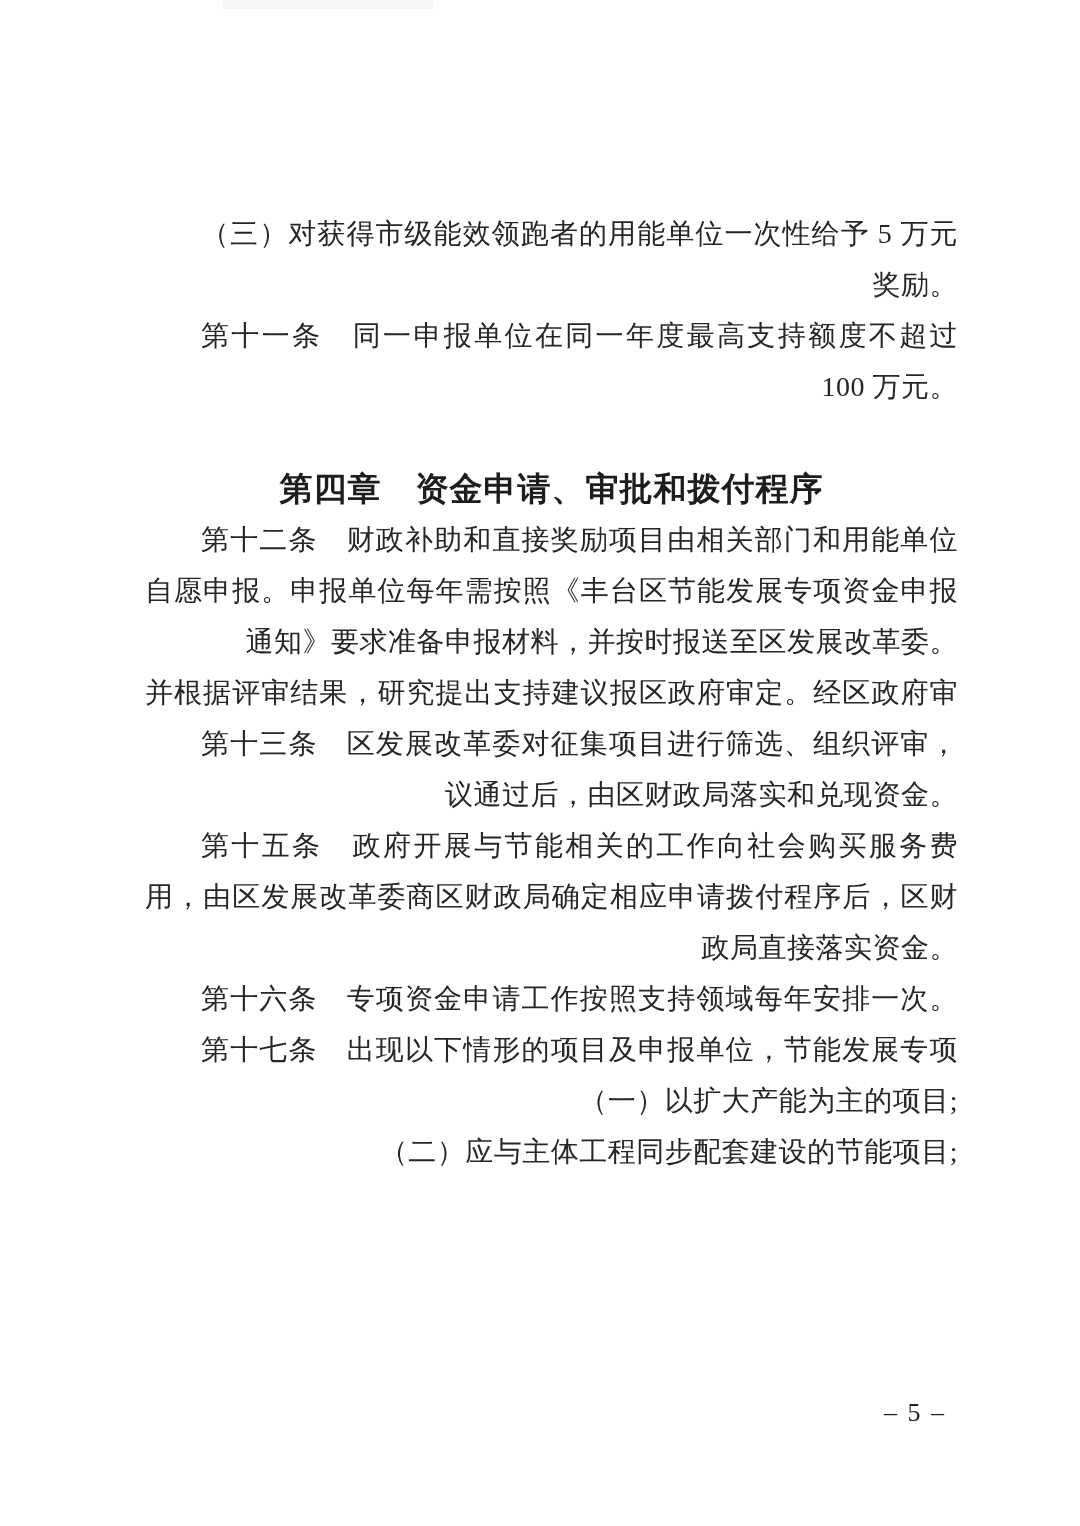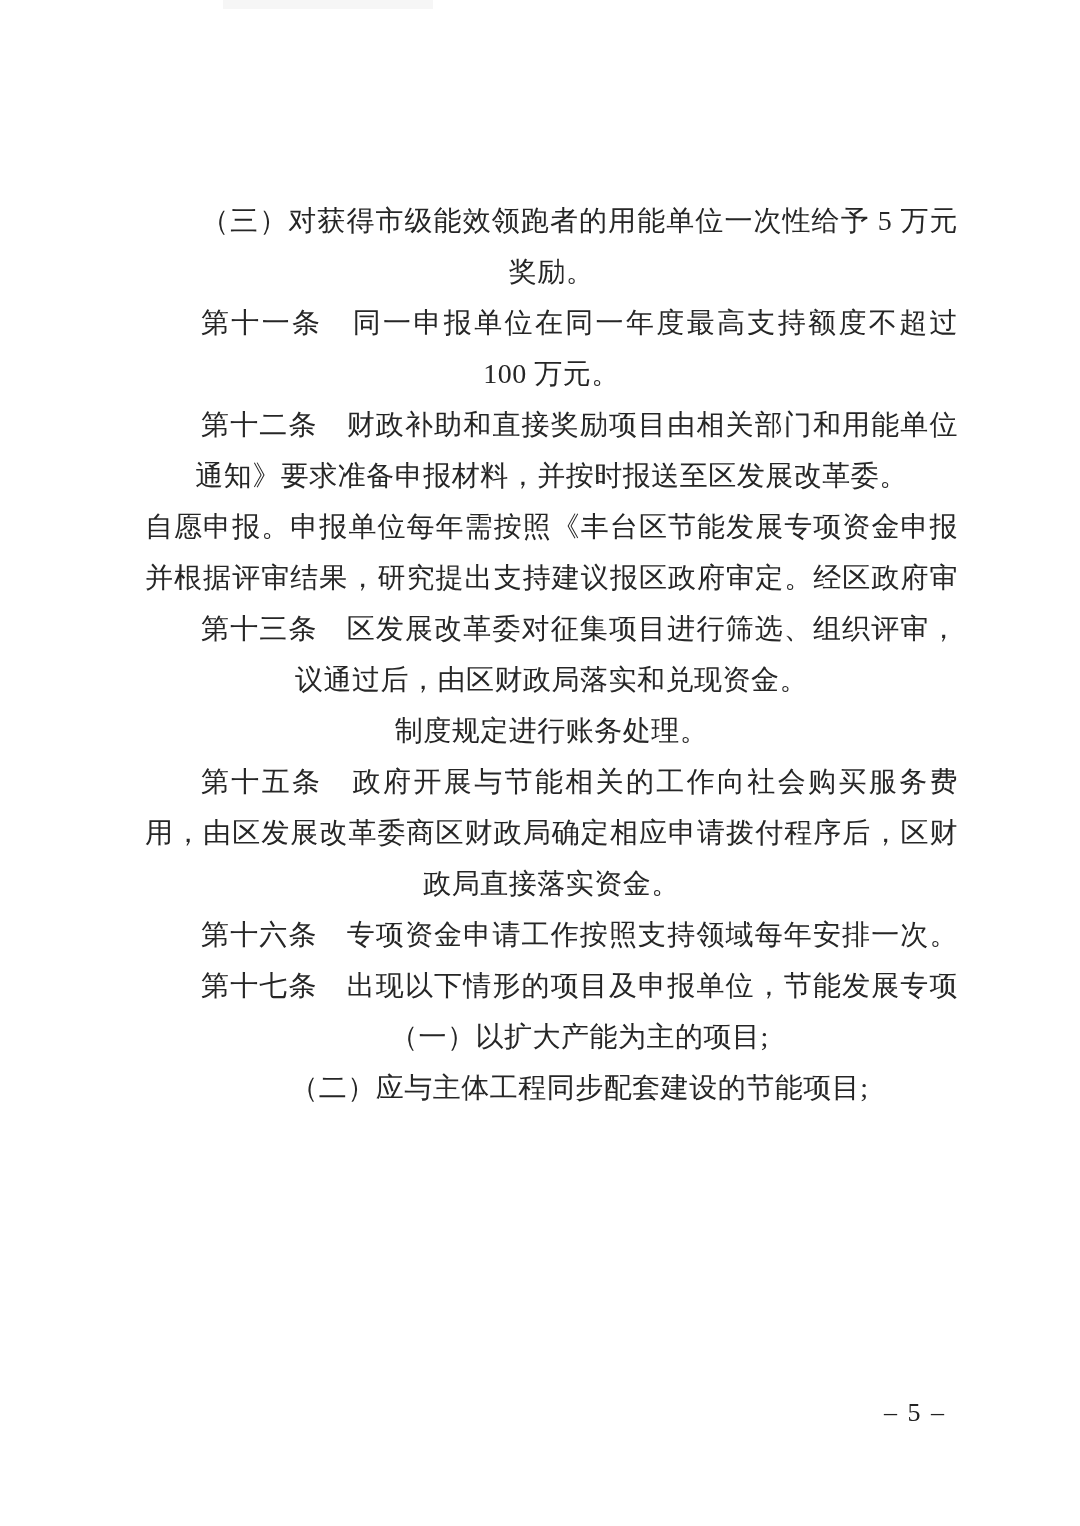--- a/index.html
+++ b/index.html
@@ -24,32 +24,32 @@
     position: absolute;
     left: 223px;
     top: 0;
     width: 210px;
     height: 9px;
     background: #f6f6f6;
   }
   .doc-body {
     position: absolute;
     left: 145px;
-    top: 195px;
+    top: 208px;
     width: 813px;
     color: #262626;
     font-size: 28px;
     letter-spacing: 0.5px;
   }
   .line {
     height: 51px;
     line-height: 51px;
     white-space: normal;
     overflow: hidden;
-    text-align: center;
+    text-align: right;
   }
   .line.indent {
     text-indent: 2em;
   }
   .line.fill {
     text-align: justify;
     text-align-last: justify;
   }
   .heading {
     height: 51px;
@@ -77,27 +77,27 @@
 </head>
 <body>
 
 <div class="page">
   <div class="scan-bar"></div>
   <div class="doc-body" id="doc-body">
       <div class="line indent fill">（三）对获得市级能效领跑者的用能单位一次性给予 5 万元</div>
       <div class="line">奖励。</div>
       <div class="line indent fill">第十一条　同一申报单位在同一年度最高支持额度不超过</div>
       <div class="line">100 万元。</div>
+      <div class="heading">第四章　资金申请、审批和拨付程序</div>
       <div class="line indent fill">第十二条　财政补助和直接奖励项目由相关部门和用能单位</div>
+      <div class="line fill">自愿申报。申报单位每年需按照《丰台区节能发展专项资金申报</div>
       <div class="line">通知》要求准备申报材料，并按时报送至区发展改革委。</div>
-      <div class="line fill">自愿申报。申报单位每年需按照《丰台区节能发展专项资金申报</div>
       <div class="line fill">并根据评审结果，研究提出支持建议报区政府审定。经区政府审</div>
       <div class="line indent fill">第十三条　区发展改革委对征集项目进行筛选、组织评审，</div>
       <div class="line">议通过后，由区财政局落实和兑现资金。</div>
-      <div class="line">制度规定进行账务处理。</div>
       <div class="line indent fill">第十五条　政府开展与节能相关的工作向社会购买服务费</div>
       <div class="line fill">用，由区发展改革委商区财政局确定相应申请拨付程序后，区财</div>
       <div class="line">政局直接落实资金。</div>
       <div class="line indent fill">第十六条　专项资金申请工作按照支持领域每年安排一次。</div>
       <div class="line indent fill">第十七条　出现以下情形的项目及申报单位，节能发展专项</div>
       <div class="line indent">（一）以扩大产能为主的项目;</div>
       <div class="line indent">（二）应与主体工程同步配套建设的节能项目;</div>
     </div>
   <div class="page-number">– 5 –</div>
 </div>

